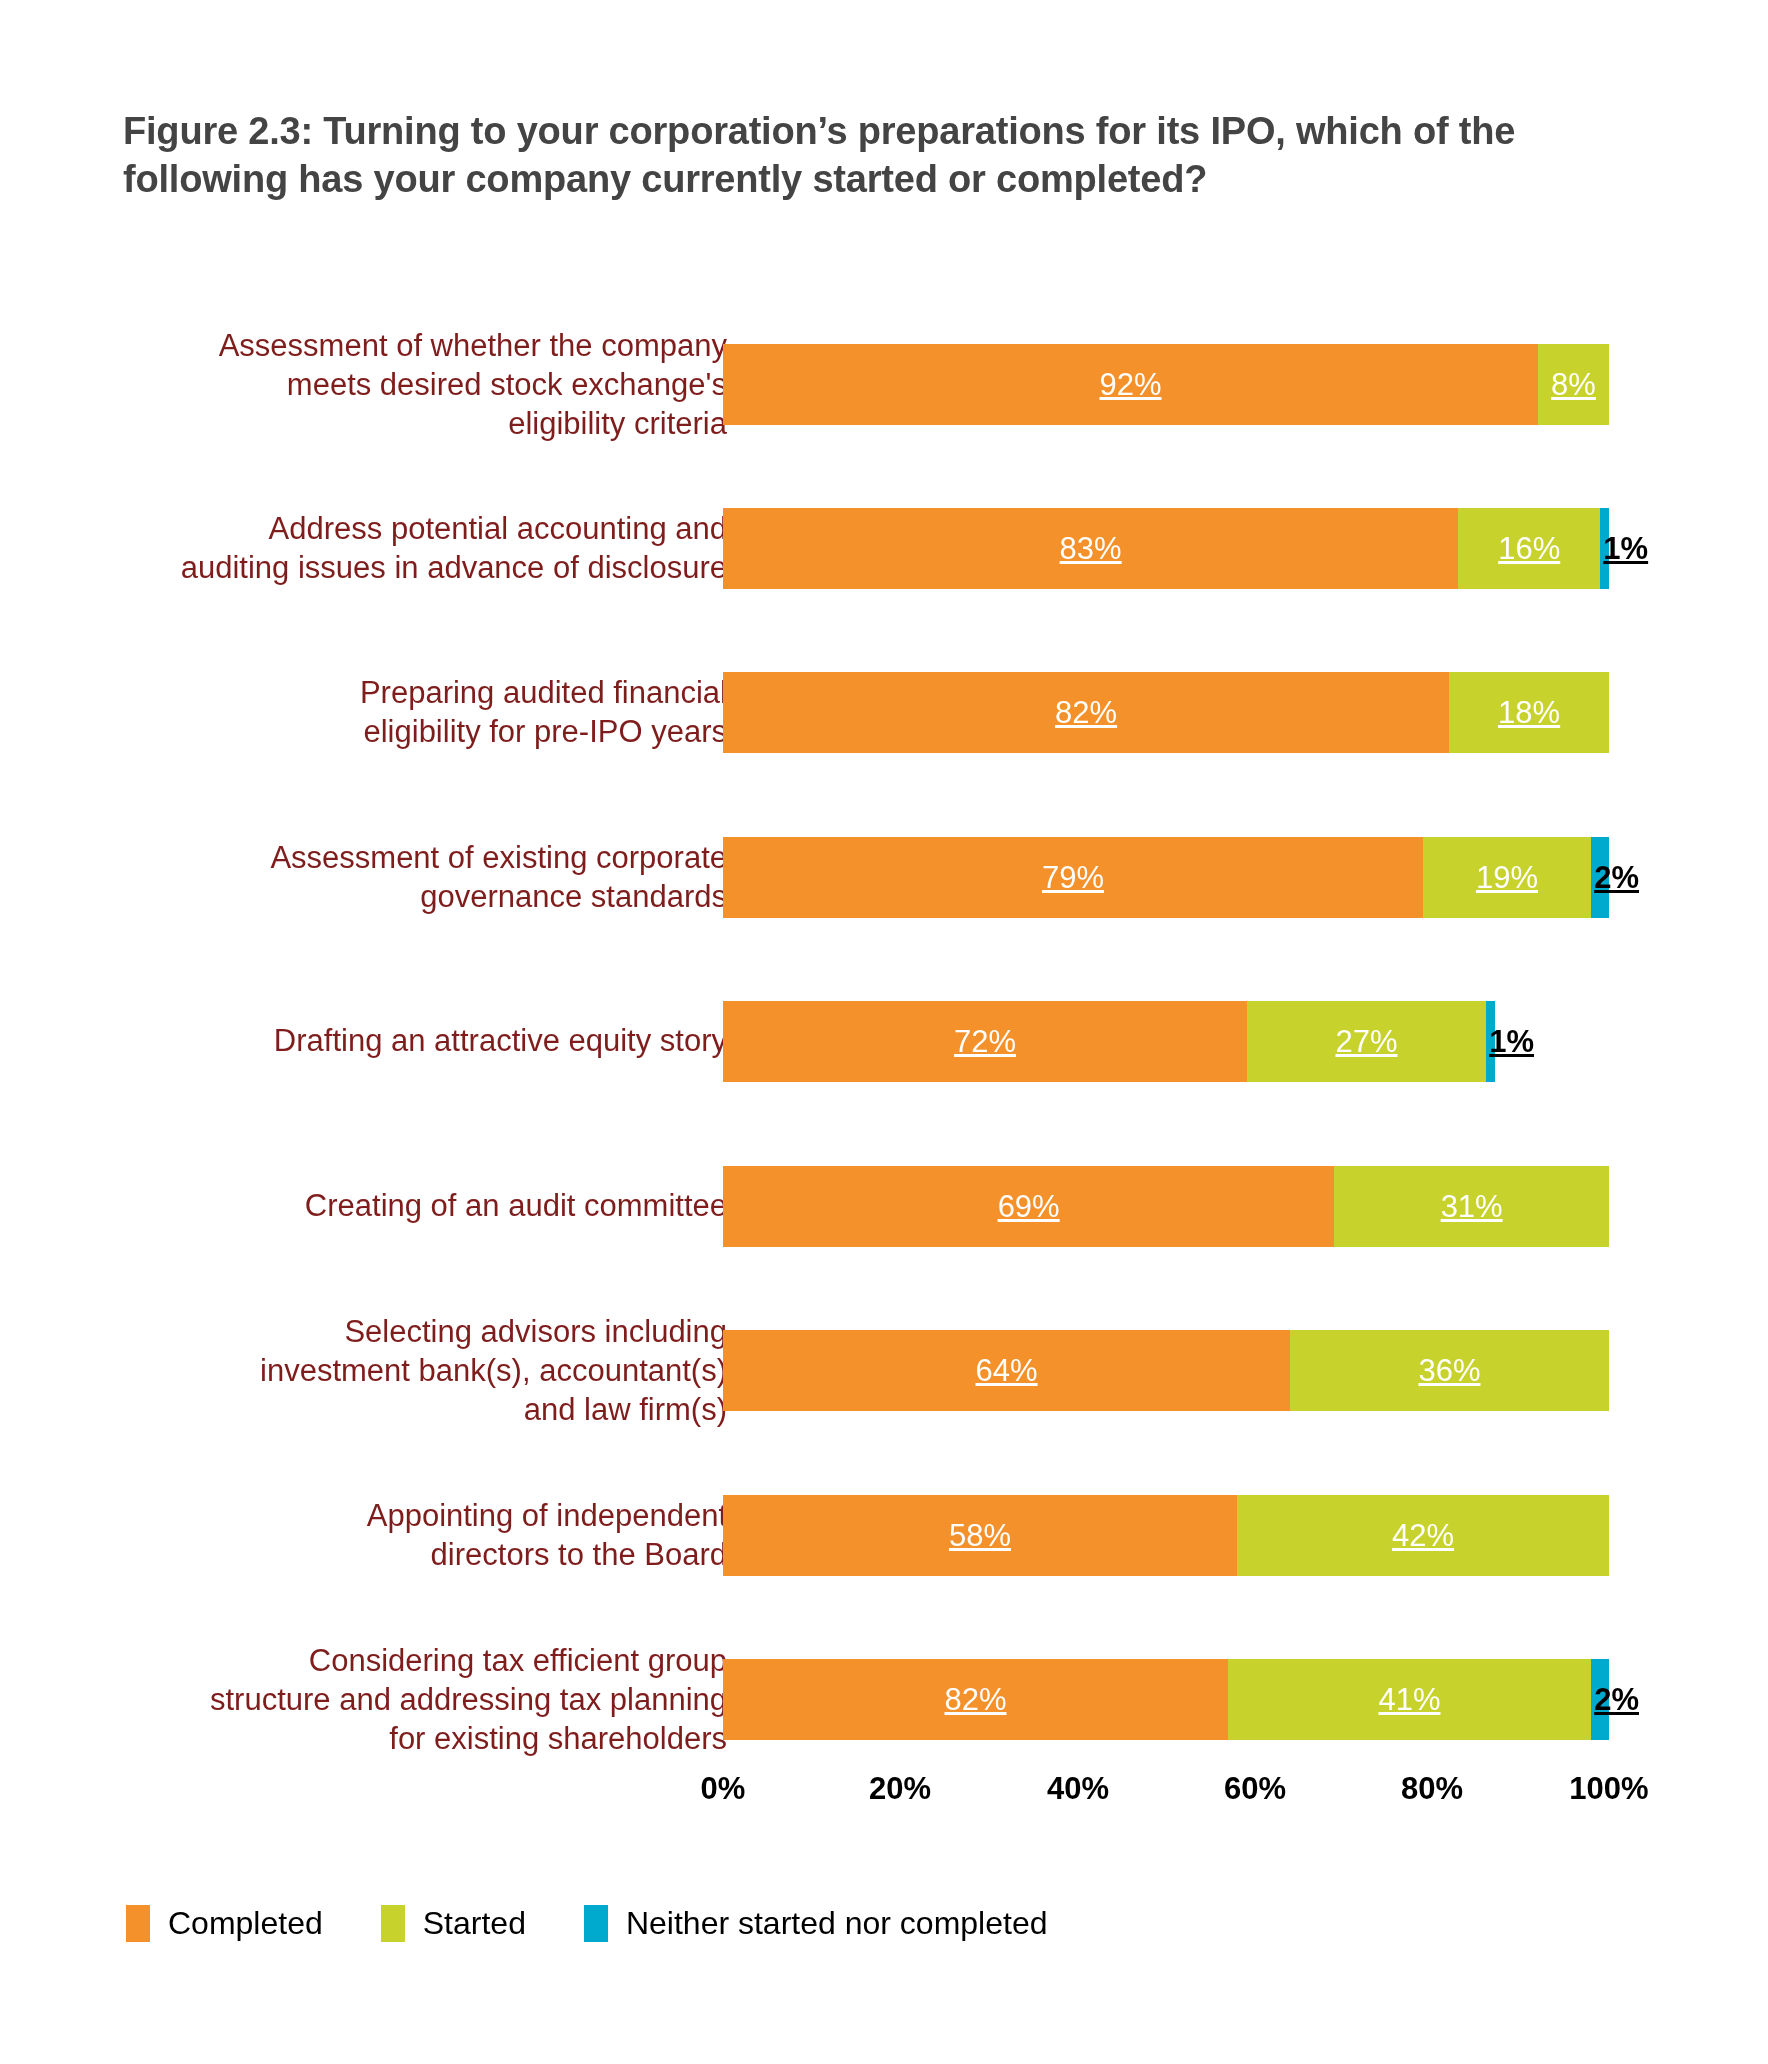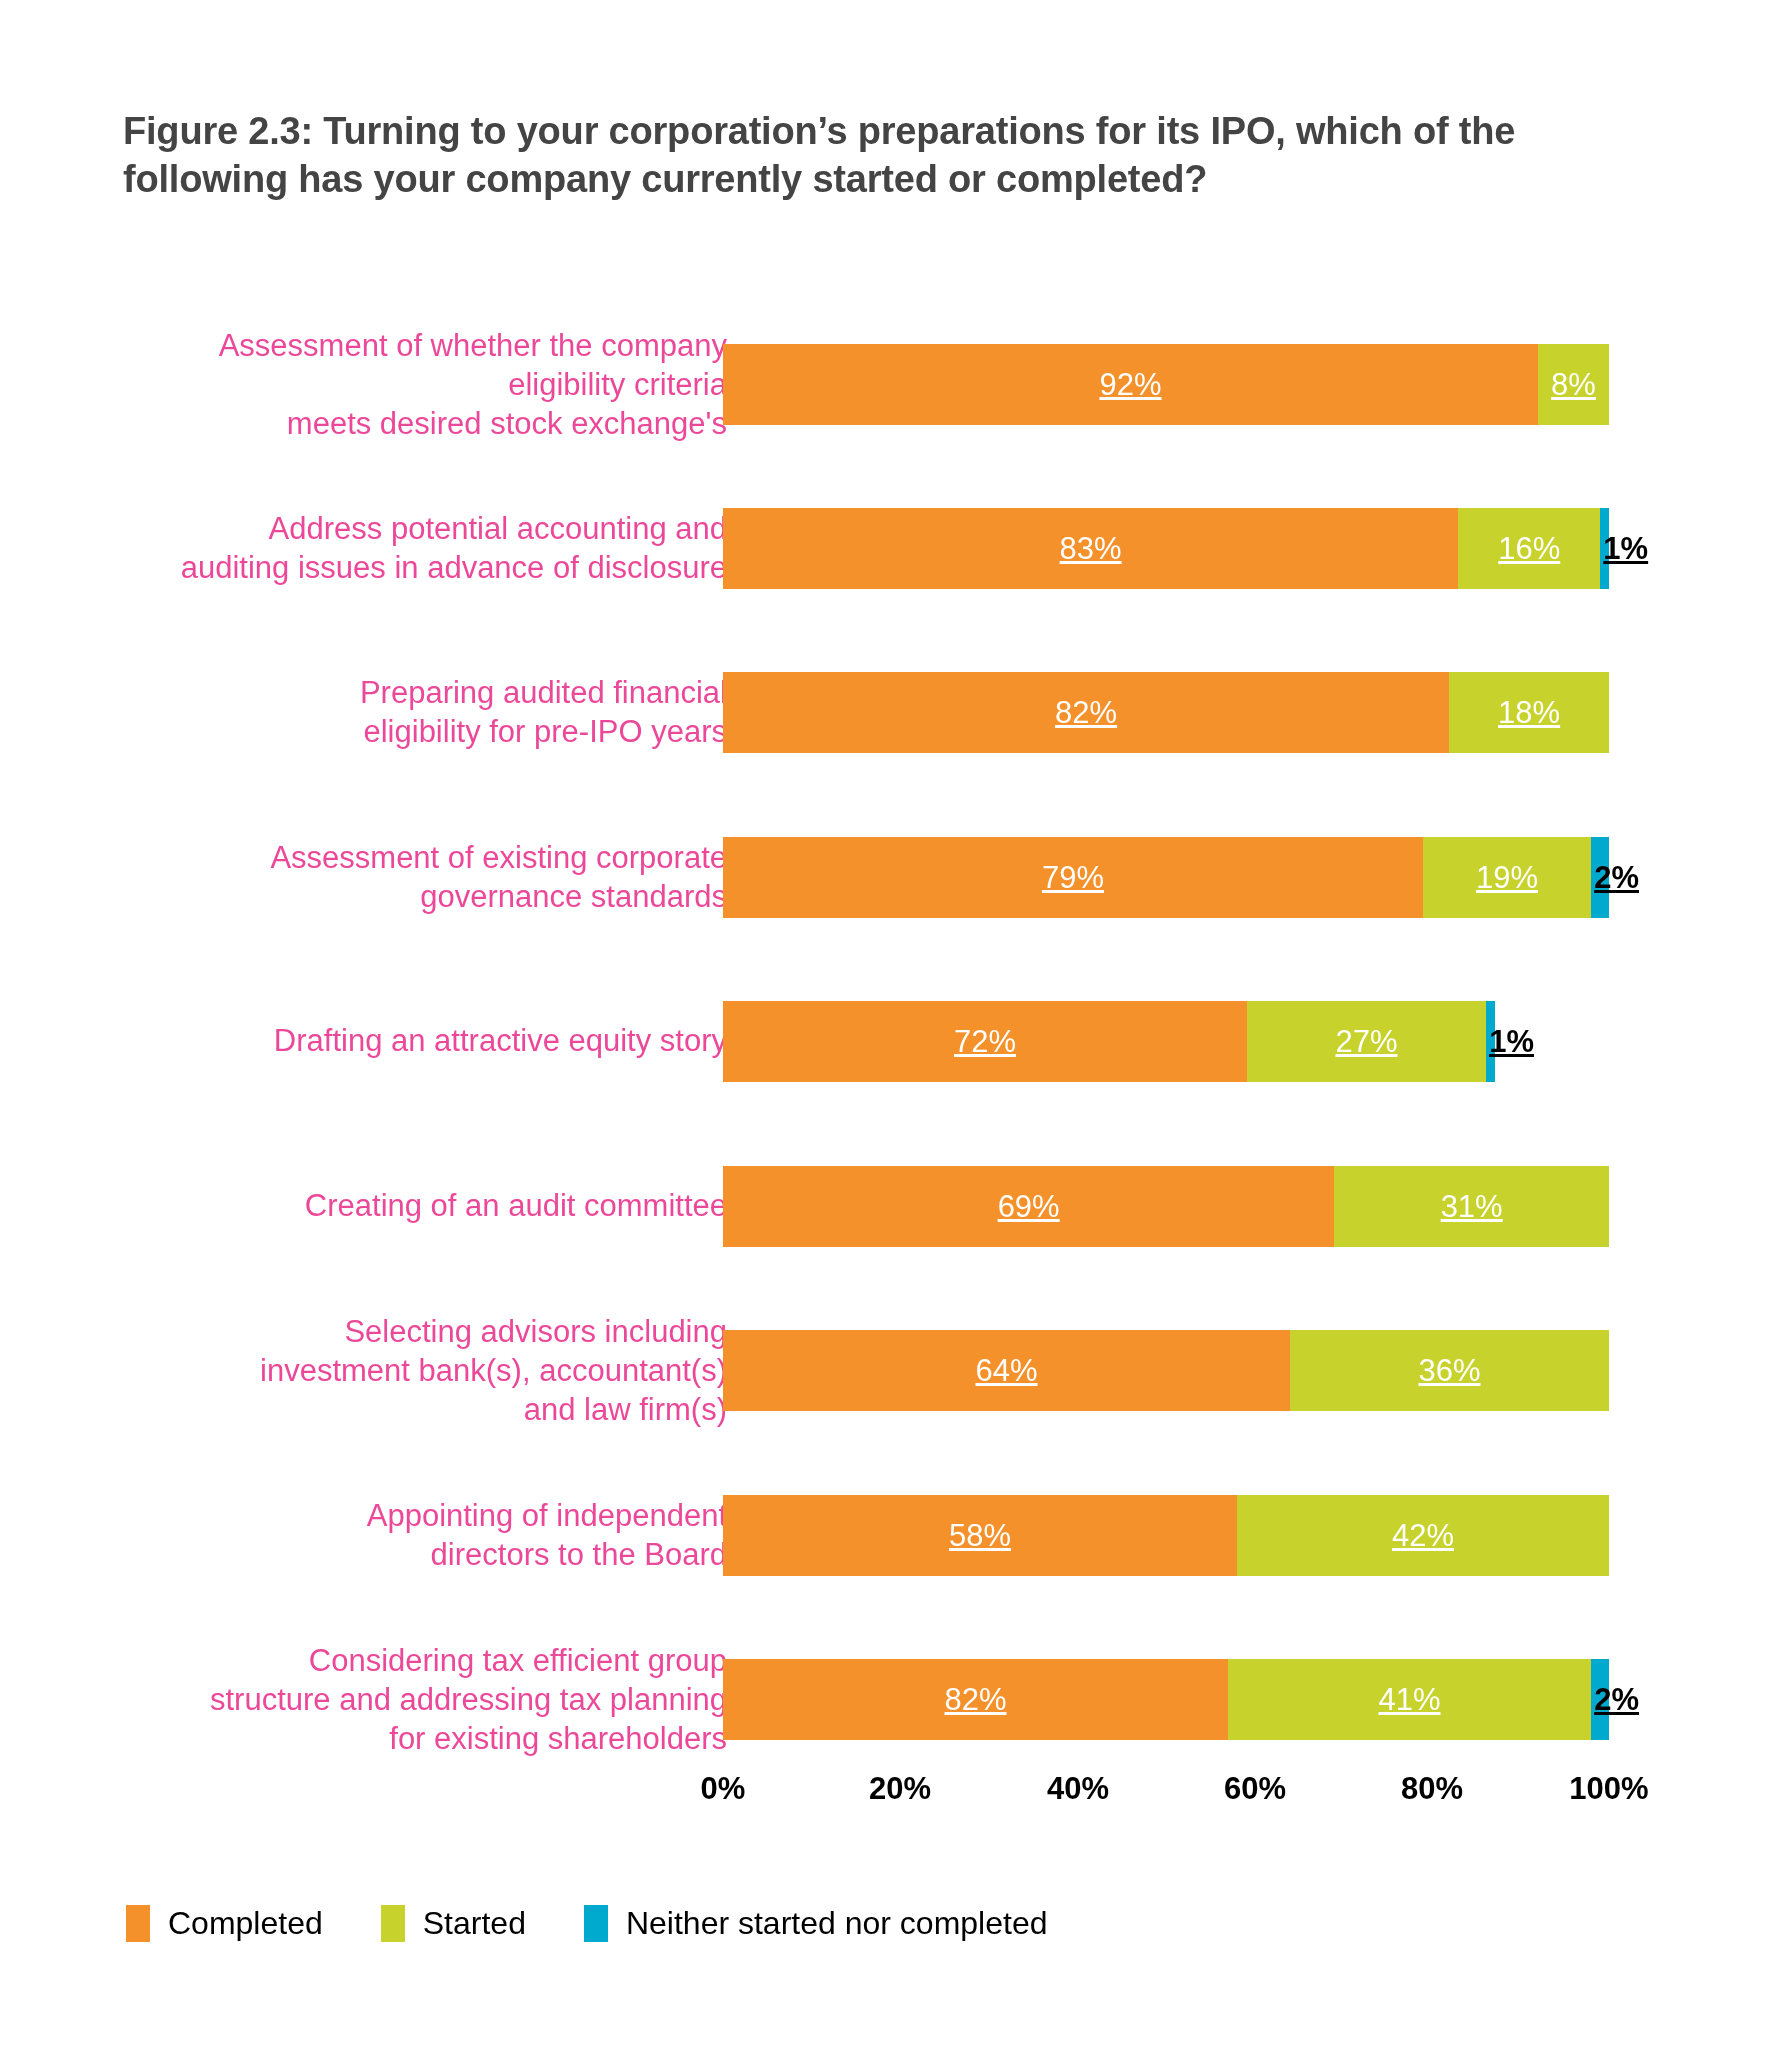--- a/index.html
+++ b/index.html
@@ -46,21 +46,21 @@
     height: 81px;
   }
 
   .row-label {
     position: absolute;
     right: 1042px;       
     width: 616px;
     text-align: right;
     font-size: 31px;
     line-height: 1.25;
-    color: #ec4899;
+    color: #7f1d1d;
     font-family: "Liberation Sans", sans-serif;
   }
 
   .bar-track {
     position: absolute;
     left: 723px;
     top: 0;
     width: 886px;
     height: 81px;
     display: flex;
@@ -150,22 +150,22 @@
 </style>
 </head>
 <body>
 
 <div class="figure-title">Figure 2.3: Turning to your corporation’s preparations for its IPO, which of the following has your company currently started or completed?</div>
 
 <div class="plot" id="plot">
     <div class="row" style="top: 344px;">
       <div class="row-label" style="top: -17px;">
         <div>Assessment of whether the company</div>
+        <div>meets desired stock exchange's</div>
         <div>eligibility criteria</div>
-        <div>meets desired stock exchange's</div>
       </div>
       <div class="bar-track">
         <div class="seg seg-completed" style="width: 815px;">
           <span class="seg-value">92%</span>
         </div>
         <div class="seg seg-started" style="width: 71px;">
           <span class="seg-value">8%</span>
         </div>
       </div>
     </div>

